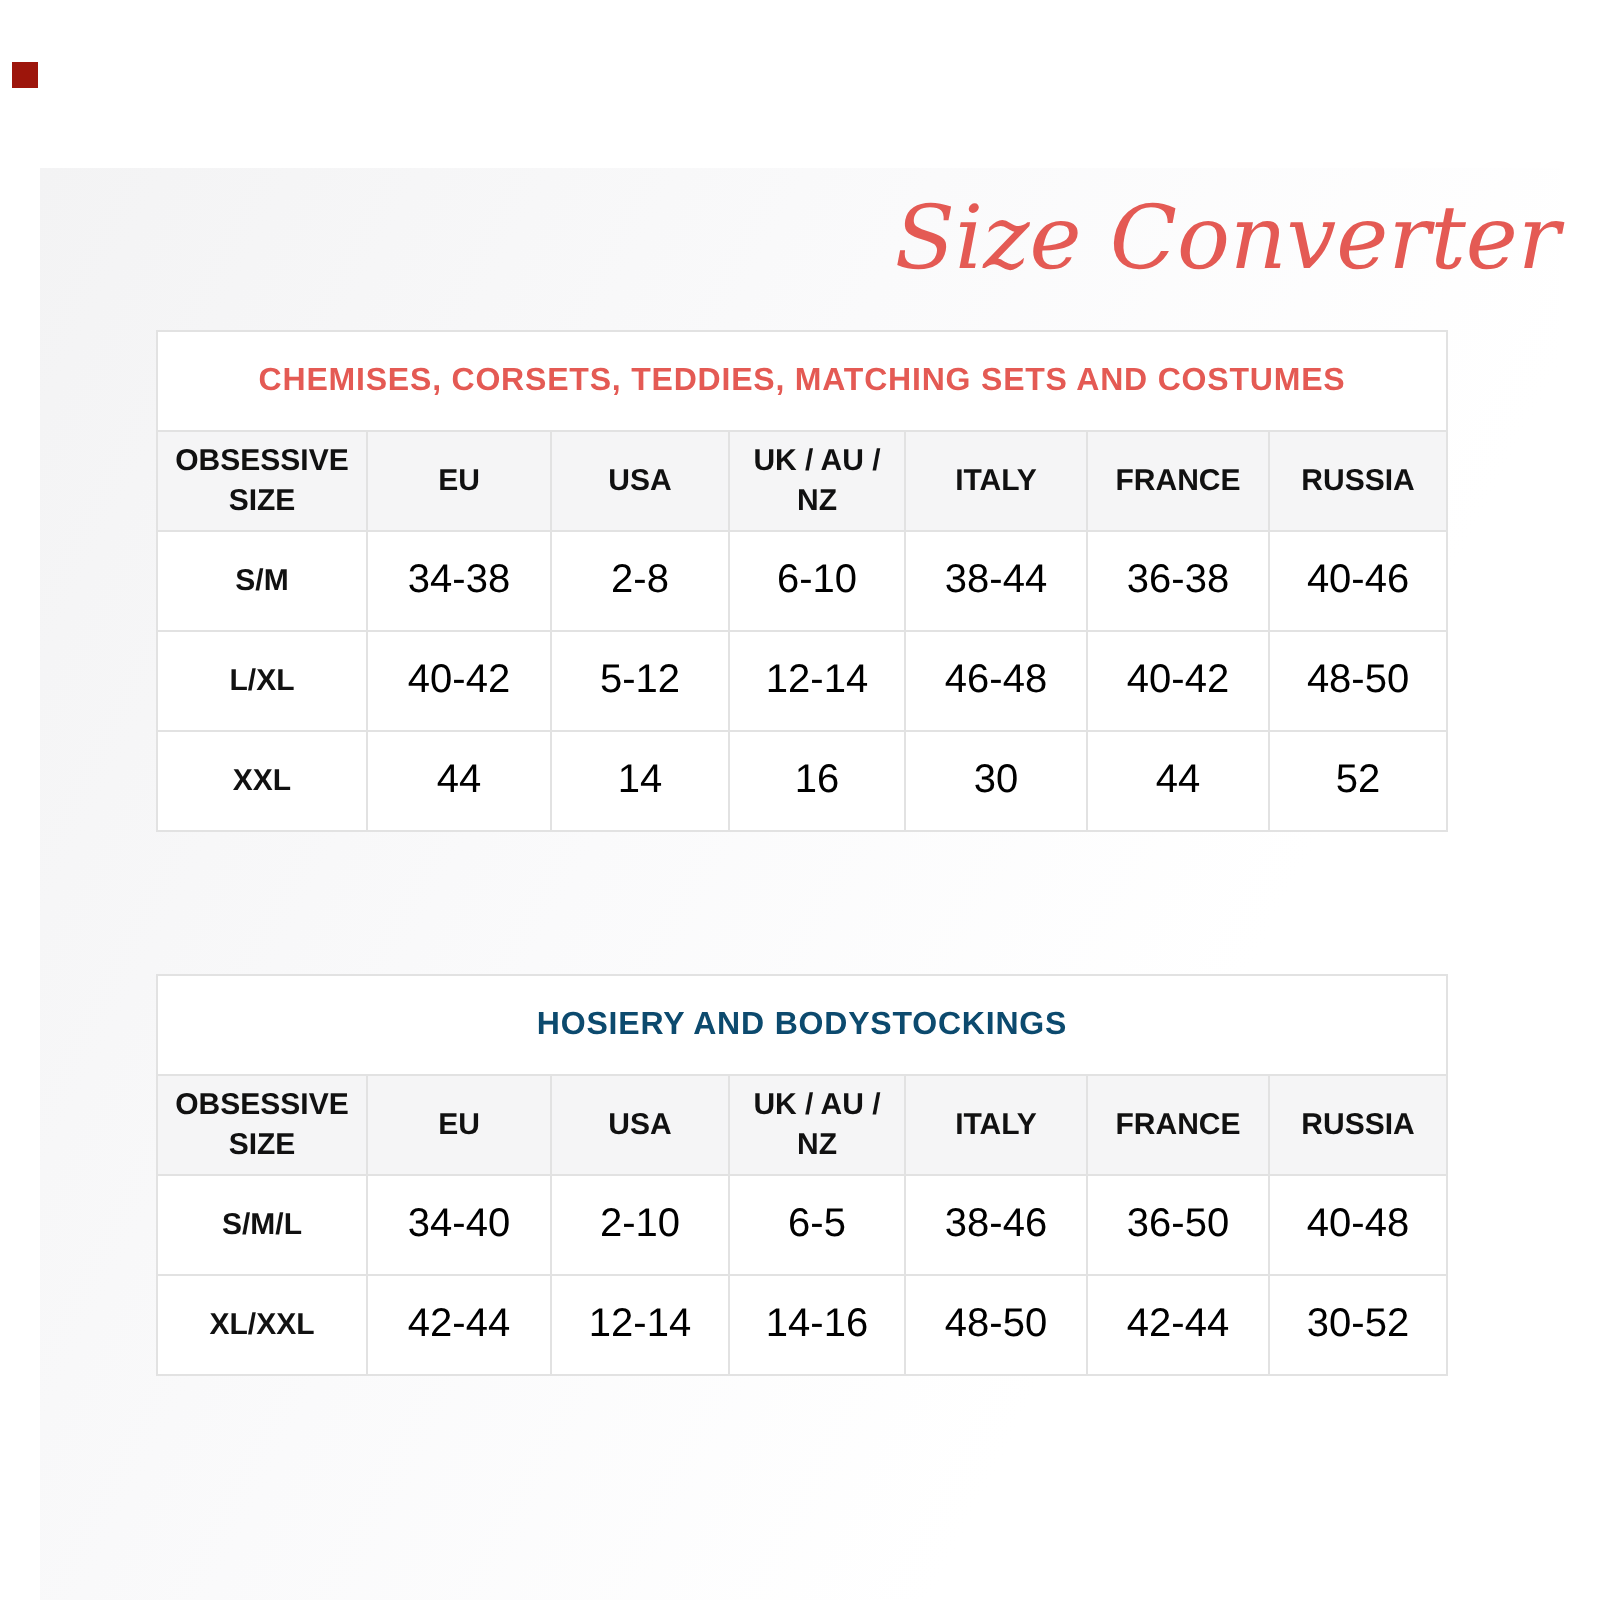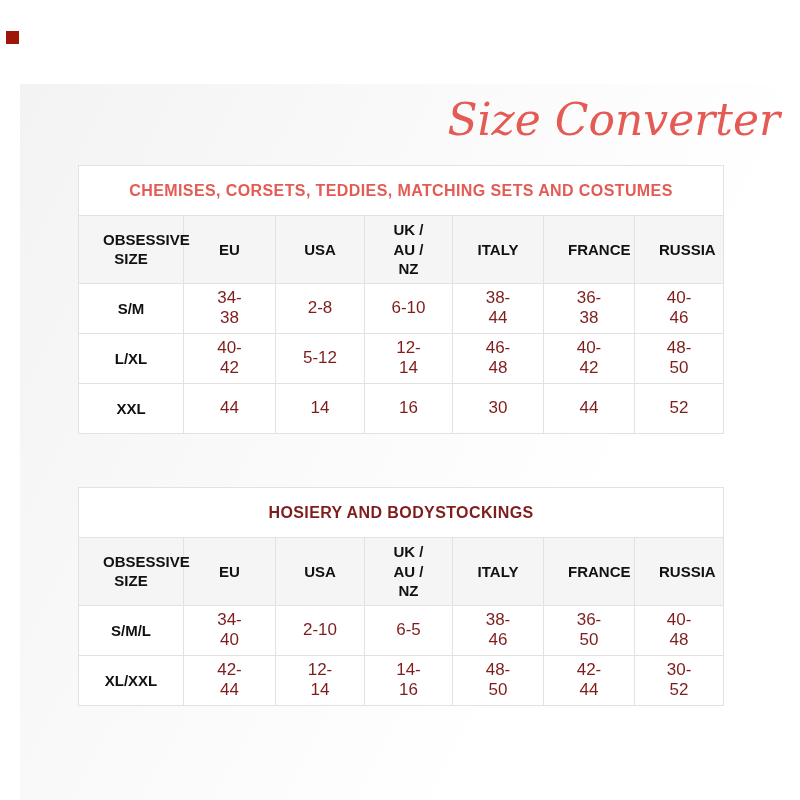--- a/index.html
+++ b/index.html
@@ -41,44 +41,44 @@
     table-layout: fixed;
     background: #ffffff;
   }
   table.size-table.t1 { top: 81px; }
   table.size-table.t2 { top: 403px; }
   .size-table td, .size-table th {
     border: 1px solid #e2e2e2;
     text-align: center;
     vertical-align: middle;
     height: 50px;
-    padding: 4px 24px;
+    padding: 4px 6px;
   }
   .caption-cell {
     background: #ffffff;
     font-weight: bold;
     font-size: 16px;
     letter-spacing: 0.4px;
   }
   .size-table th {
     background: #f5f5f6;
     color: #111111;
     font-weight: bold;
     font-size: 15px;
     line-height: 1.3;
   }
   .row-label {
     font-weight: bold;
     font-size: 15px;
     color: #111111;
   }
   .size-value {
-    font-size: 17px;
+    font-size: 20px;
     font-weight: normal;
-    color: #7f1d1d;
+    color: #000000;
   }
 </style>
 </head>
 <body>
 
 <div class="corner-mark" style="background: rgb(157, 21, 11);"></div>
 
 <div class="panel">
   <h1 class="page-title" style="color: rgb(228, 90, 84);">Size Converter</h1>
   <table class="size-table t1">
@@ -138,21 +138,21 @@
       <col style="width:105px">
         <col style="width:92px">
         <col style="width:89px">
       <col style="width:88px">
         <col style="width:91px">
         <col style="width:91px">
         <col style="width:89px">
     </colgroup>
     <tbody>
         <tr>
-          <td colspan="7" class="caption-cell" style="color: #7f1d1d;">HOSIERY AND BODYSTOCKINGS</td>
+          <td colspan="7" class="caption-cell" style="color: #0c4a6e;">HOSIERY AND BODYSTOCKINGS</td>
         </tr>
         <tr>
           <th>OBSESSIVE SIZE</th>
           <th>EU</th>
           <th>USA</th>
           <th>UK / AU / NZ</th>
           <th>ITALY</th>
           <th>FRANCE</th>
           <th>RUSSIA</th>
         </tr>

